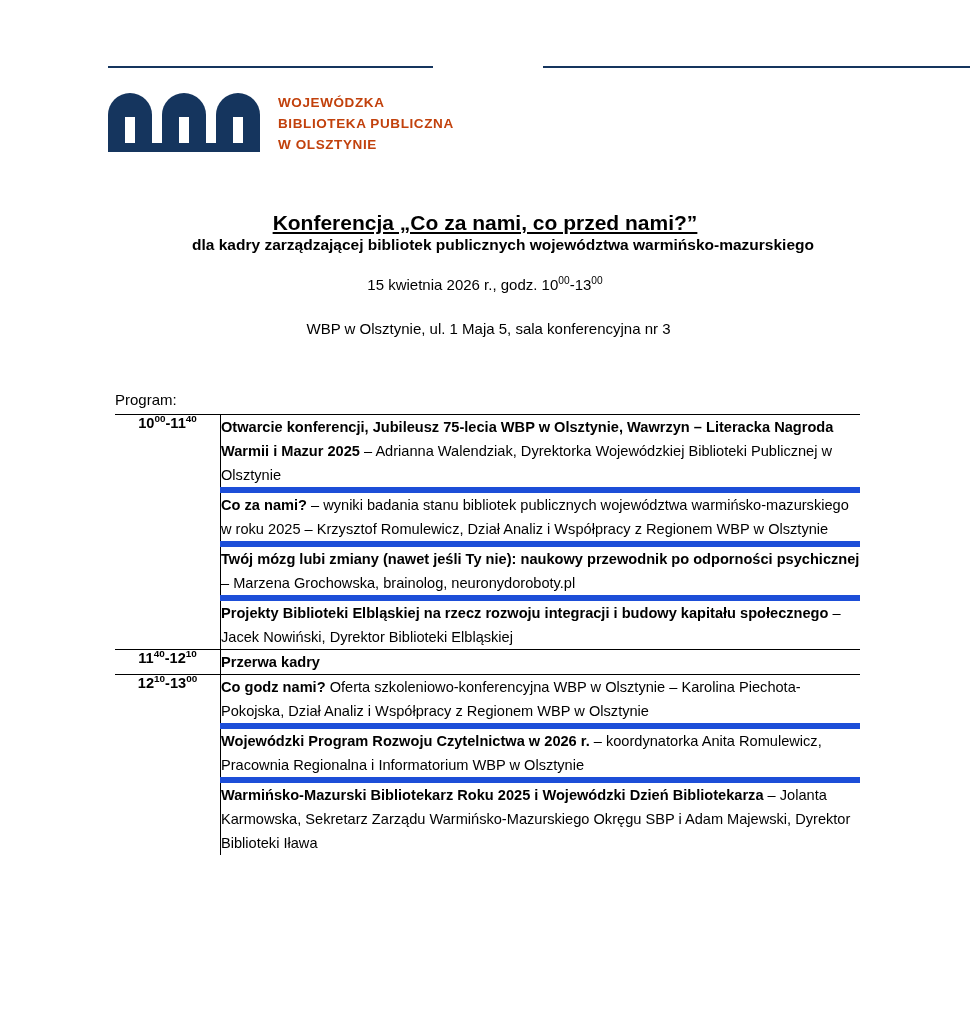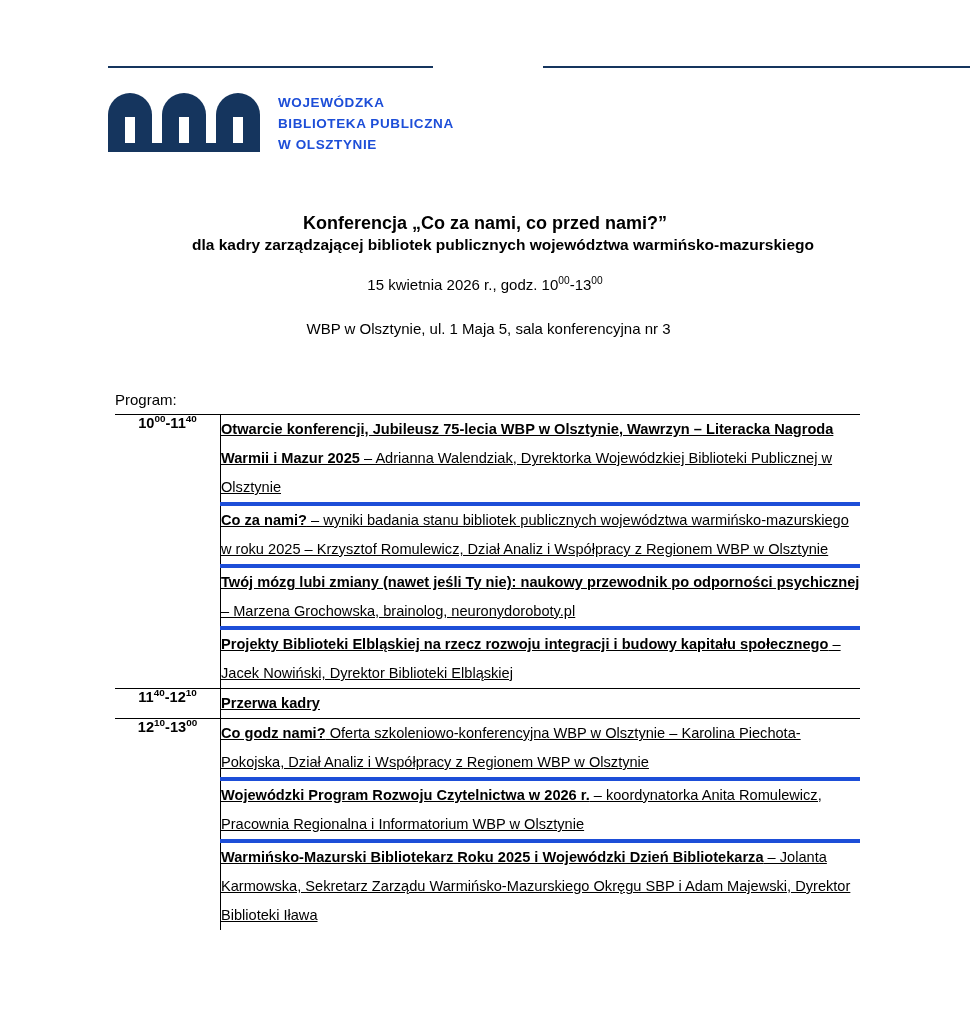--- a/index.html
+++ b/index.html
@@ -82,39 +82,40 @@
     bottom: 9px;
   }
   .logo-mark .notch.n1 { left: 17px; }
   .logo-mark .notch.n2 { left: 71px; }
   .logo-mark .notch.n3 { left: 125px; }
 
   .logo-text {
     position: absolute;
     top: 26px;
     left: 170px;
-    color: #1d4ed8;
+    color: #c2410c;
     font-weight: bold;
     font-size: 13.5px;
     letter-spacing: 0.6px;
     line-height: 21px;
   }
 
   
   .title-block {
     position: absolute;
     top: 212px;
     left: 0;
     width: 970px;
     text-align: center;
   }
   .title-line1 {
-    font-size: 18px;
-    font-weight: bold;
-    line-height: 22px;
+    font-size: 21px;
+    font-weight: bold;
+    line-height: 22px;
+    text-decoration: underline;
   }
   .title-line2 {
     font-size: 15.5px;
     font-weight: bold;
     line-height: 22px;
     padding-left: 36px;
   }
   .date-line {
     margin-top: 18px;
     font-size: 15px;
@@ -157,28 +158,27 @@
     width: 105px;
     text-align: center;
     font-weight: bold;
     padding: 9px 8px 10px 0;
     white-space: nowrap;
     border-right: 1px solid #000000;
     margin-top: 29px;
   }
   .desc-cell {
     padding: 9px 0 10px 14px;
-    line-height: 29px;
-    text-decoration: underline;
+    line-height: 24px;
   }
   .row-top-border > td {
     border-top: 1px solid #000000;
   }
   .desc-cell-border {
-    border-top: 4px solid #1d4ed8;
+    border-top: 6px solid #1d4ed8;
   }
   b { font-weight: bold; }
 </style>
 </head>
 <body>
 
 <div class="page">
 
   <div class="header">
     <div class="header-rule"></div>

